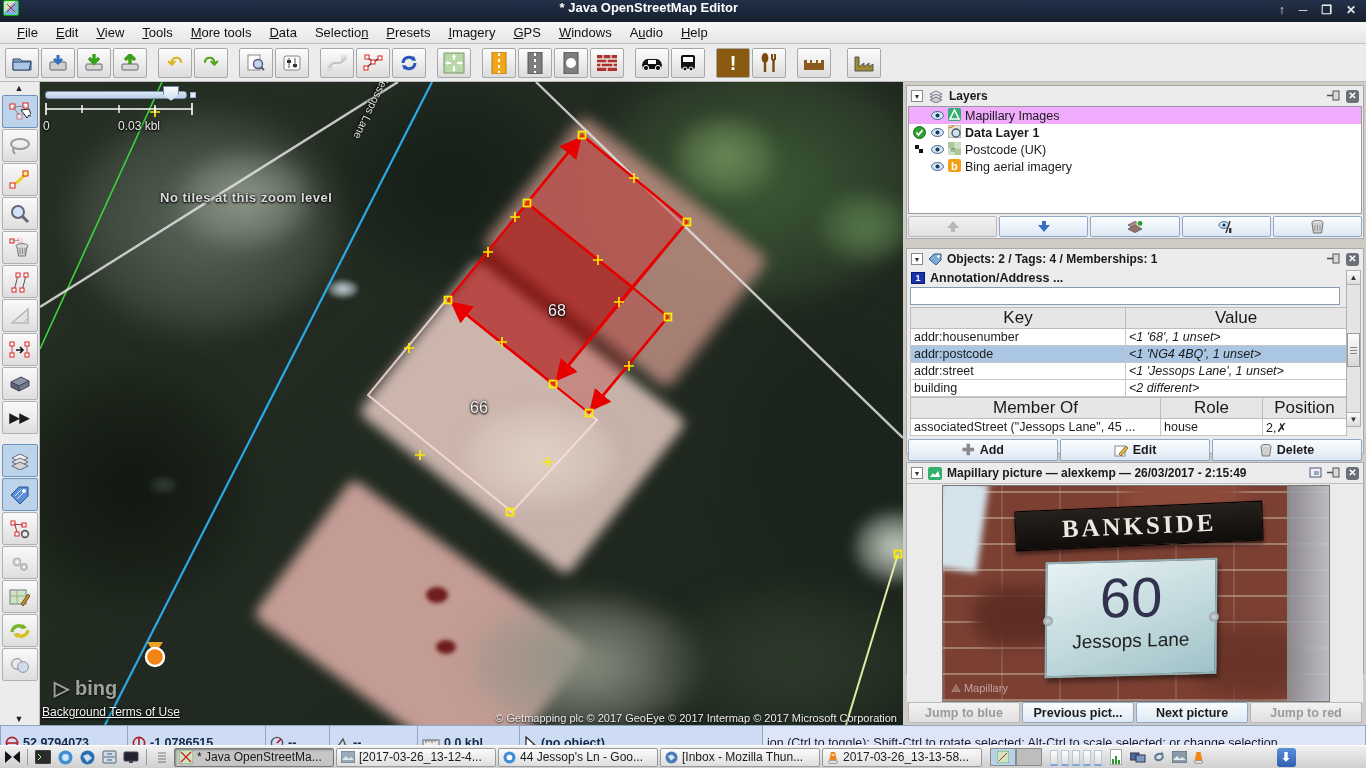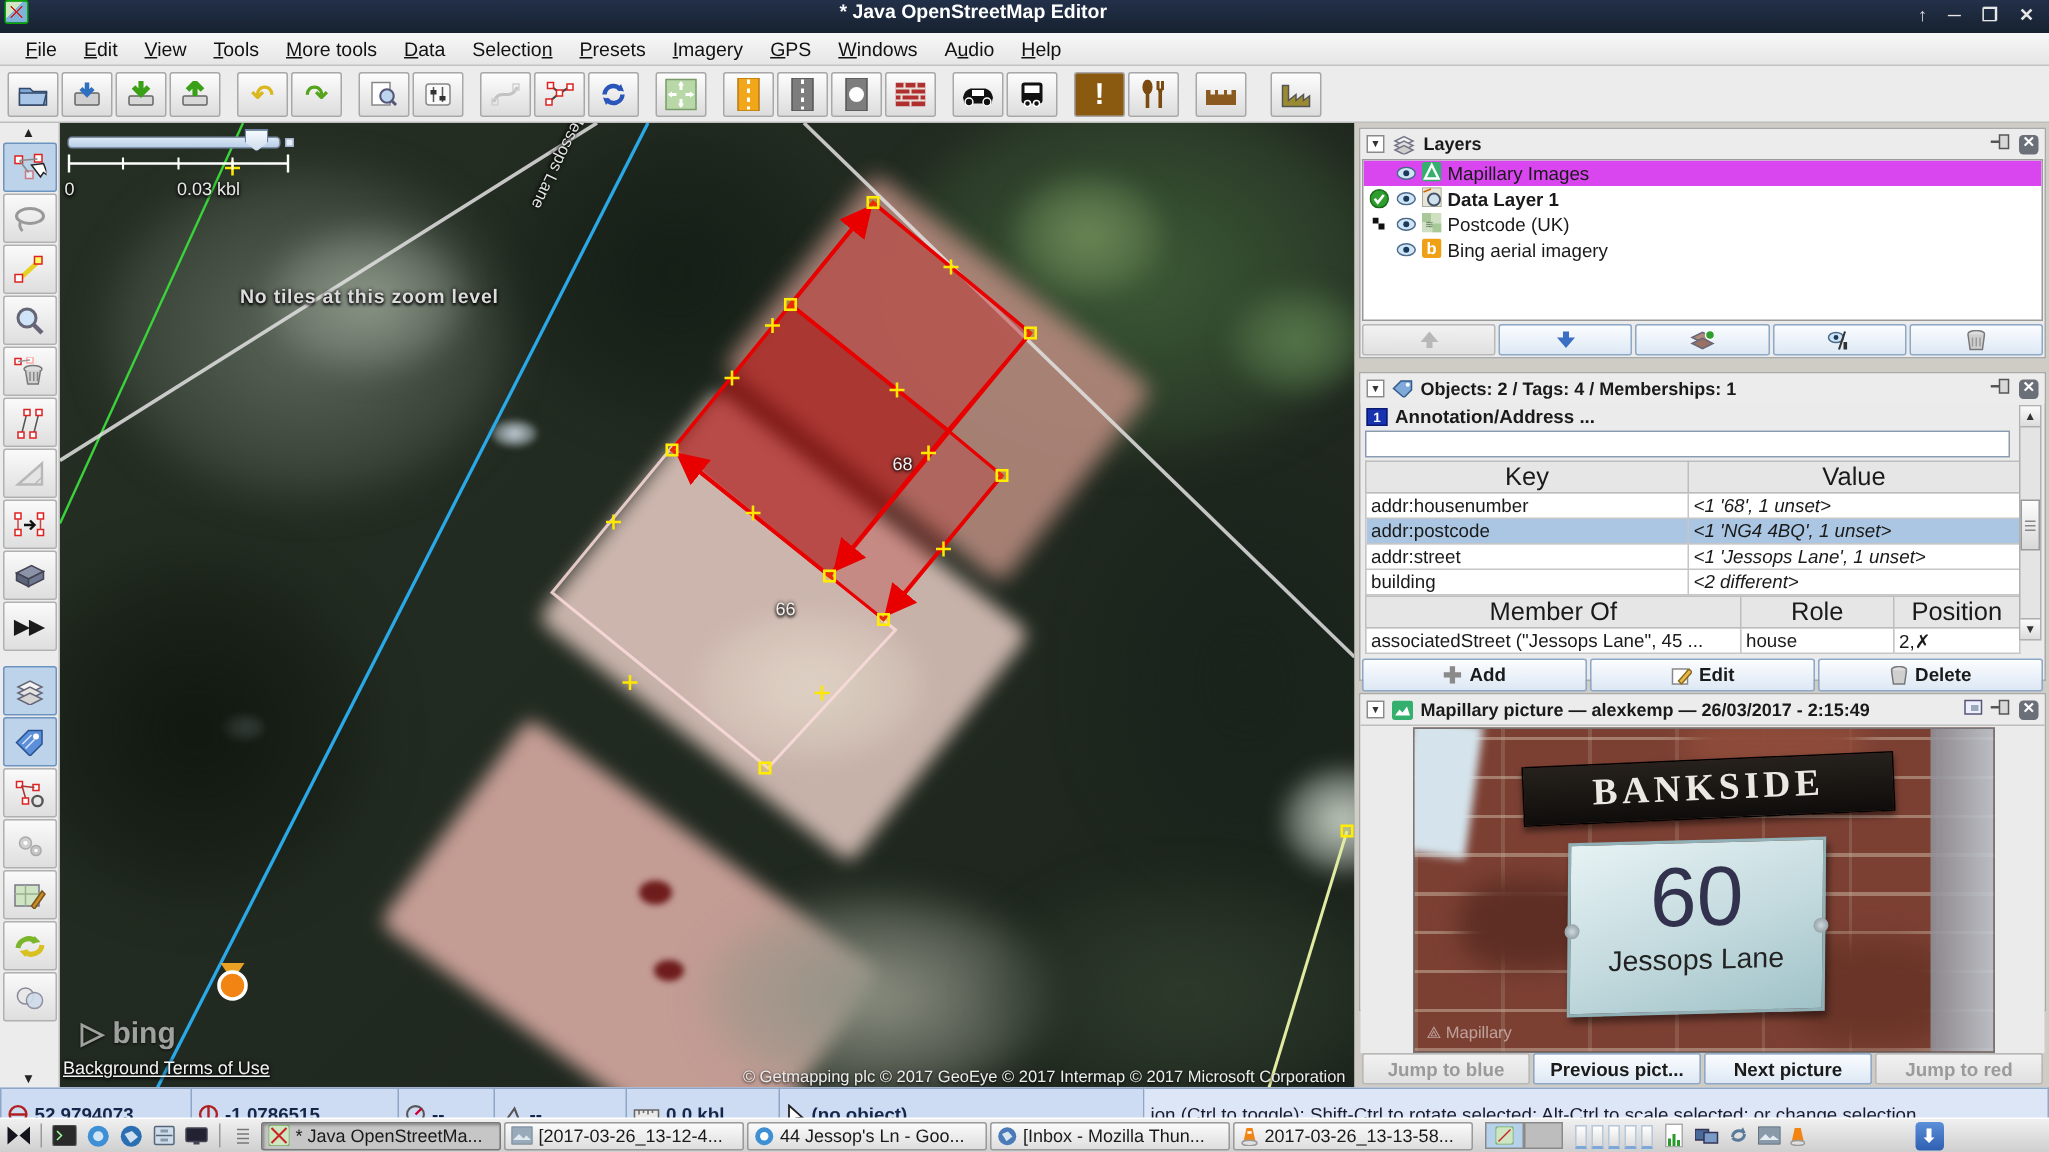--- a/index.html
+++ b/index.html
@@ -45,21 +45,21 @@
   .lgap { height:8px; }
 
   
   .map { position:absolute; left:40px; top:0; width:863px; height:643px; overflow:hidden;
     background:linear-gradient(135deg,#262f24,#1c241c); }
   .blob { position:absolute; border-radius:50%; }
   .roof { position:absolute; border-radius:8px; }
   .map-svg { position:absolute; left:0; top:0; }
   .maptext { position:absolute; color:#e9e9e9; text-shadow:0 1px 2px #000,0 0 3px #000; }
   .no-tiles { left:120px; top:108px; font-weight:bold; font-size:13px; letter-spacing:.5px; color:#dcdcdc; }
-  .house-label { font-size:12px; color:#f2f2f2;margin-left:47px; }
+  .house-label { font-size:16px; color:#f2f2f2; }
   .road-label { left:352px; top:-2px; transform:rotate(116deg); transform-origin:left top; font-size:11px; color:#e4e4e4; }
   .zoom-slider { position:absolute; left:5px; top:9px; width:142px; height:8px; border:1px solid #7d8ea6;
     background:linear-gradient(#dbe7f5,#b9cfe8); border-radius:3px; }
   .zoom-thumb { position:absolute; left:123px; top:4px; width:16px; height:15px; background:linear-gradient(#f6fafe,#cfdded);
     border:1px solid #6c86a8; clip-path:polygon(0 0,100% 0,100% 55%,50% 100%,0 55%); }
   .zoom-end { position:absolute; left:150px; top:10px; width:6px; height:6px; border:1px solid #9fb3cc; background:#e8eef7; }
   .scale-svg { position:absolute; left:4px; top:20px; }
   .scale-zero { left:3px; top:37px; font-size:12px; }
   .scale-label { left:78px; top:37px; font-size:12px; }
   .bing-logo { left:14px; top:594px; font-size:20px; font-weight:bold; color:#c9c9c9; opacity:.75; text-shadow:0 1px 2px #000; }
@@ -73,21 +73,21 @@
   .phead .ptitle { font-weight:bold; font-size:12px; white-space:nowrap; overflow:hidden; flex:1; }
   .collapse { width:12px; height:12px; border:1px solid #8a8a8a; background:#fff; display:flex; align-items:center; justify-content:center; font-size:7px; color:#333; }
   .hicon { display:inline-flex; }
   .pin { font-size:11px; color:#444; }
   .xclose { width:13px; height:13px; background:#6b6f77; color:#fff; font-size:10px; font-weight:bold;
     border-radius:3px; display:flex; align-items:center; justify-content:center; line-height:1; }
 
   
   .layers-list { height:108px; background:#fff; border:1px solid #9a9a9a; margin:0 1px; overflow:hidden; }
   .lrow { height:17px; display:flex; align-items:center; gap:4px; font-size:12.5px; padding-left:2px; }
-  .lrow.sel { background:#d946ef; }
+  .lrow.sel { background:#f0abfc; }
   .lrow .gutter { width:16px; display:flex; justify-content:center; }
   .lrow .bold { font-weight:bold; }
   .layer-btns { display:flex; height:23px; margin-top:1px; }
   .layer-btns .pbtn { flex:1; margin:1px; }
   .pbtn { border:1px solid #8ea8c8; background:linear-gradient(#fbfdff,#dde8f4); border-radius:2px;
     display:flex; align-items:center; justify-content:center; gap:5px; font-weight:bold; font-size:12.5px; }
   .pbtn.dis { color:#9a9a9a; border-color:#b8b8b8; background:linear-gradient(#f2f2f2,#e0e0e0); }
 
   
   .preset-row { display:flex; align-items:center; gap:5px; padding:2px 4px; font-weight:bold; font-size:12.5px; }

